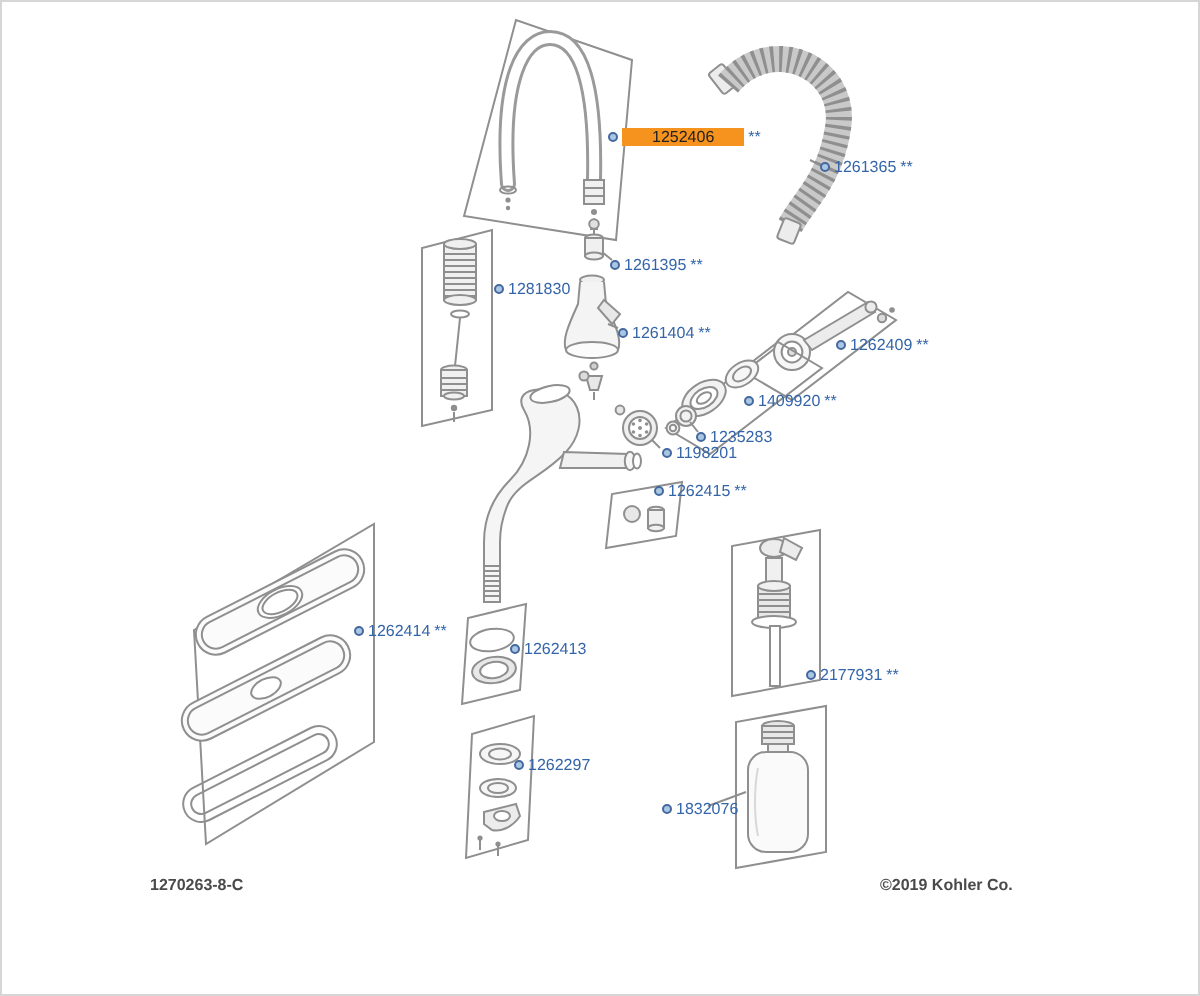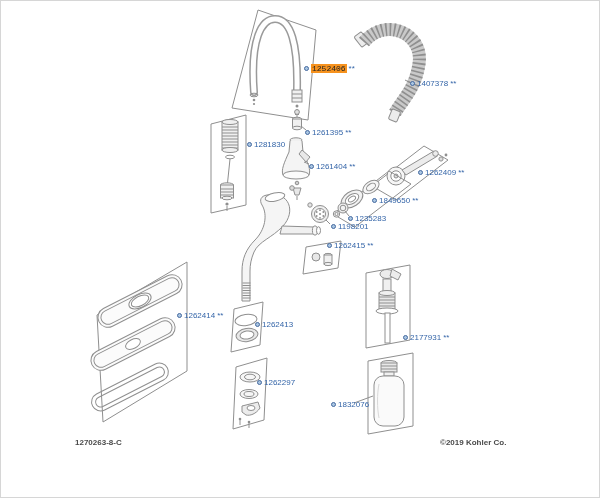--- a/index.html
+++ b/index.html
@@ -11,21 +11,21 @@
   svg{position:absolute;left:0;top:0;}
   .part-label{
     position:absolute;display:flex;align-items:center;gap:2px;
     font-size:8px;line-height:9px;color:var(--blue,#3465a8);
     white-space:nowrap;cursor:pointer;z-index:2;
   }
   .part-label .dot{
     width:5px;height:5px;border-radius:50%;box-sizing:border-box;
     background:#aac6e2;border:1px solid #44699f;flex:none;
   }
-  .num.hl{background:var(--orange,#F6921E);color:#222;padding:0 1px;font-family:Liberation Mono, monospace;}
+  .num.hl{background:var(--orange,#F6921E);color:#222;padding:0 15px;}
   .footer-text{position:absolute;font-size:8px;color:#4a4a4a;z-index:2;font-weight:bold;}
 </style>
 </head>
 <body>
 
 <div class="canvas">
 
   <svg width="600" height="498" viewBox="0 0 600 498">
     <g fill="none" stroke="#8f8f8f" stroke-width="1">
 
@@ -241,21 +241,21 @@
     </g>
   </svg>
 
   <div class="part-label" style="left:304px;top:64px">
     <span class="dot"></span>
     <span class="num hl">1252406</span>
       <span>**</span>
   </div>
   <div class="part-label" style="left:410px;top:79px">
     <span class="dot"></span>
-    <span class="num">1407378</span>
+    <span class="num">1261365</span>
       <span>**</span>
   </div>
   <div class="part-label" style="left:305px;top:128px">
     <span class="dot"></span>
     <span class="num">1261395</span>
       <span>**</span>
   </div>
   <div class="part-label" style="left:247px;top:140px">
     <span class="dot"></span>
     <span class="num">1281830</span>
@@ -266,21 +266,21 @@
     <span class="num">1261404</span>
       <span>**</span>
   </div>
   <div class="part-label" style="left:418px;top:168px">
     <span class="dot"></span>
     <span class="num">1262409</span>
       <span>**</span>
   </div>
   <div class="part-label" style="left:372px;top:196px">
     <span class="dot"></span>
-    <span class="num">1849650</span>
+    <span class="num">1409920</span>
       <span>**</span>
   </div>
   <div class="part-label" style="left:348px;top:214px">
     <span class="dot"></span>
     <span class="num">1235283</span>
       <span></span>
   </div>
   <div class="part-label" style="left:331px;top:222px">
     <span class="dot"></span>
     <span class="num">1198201</span>

